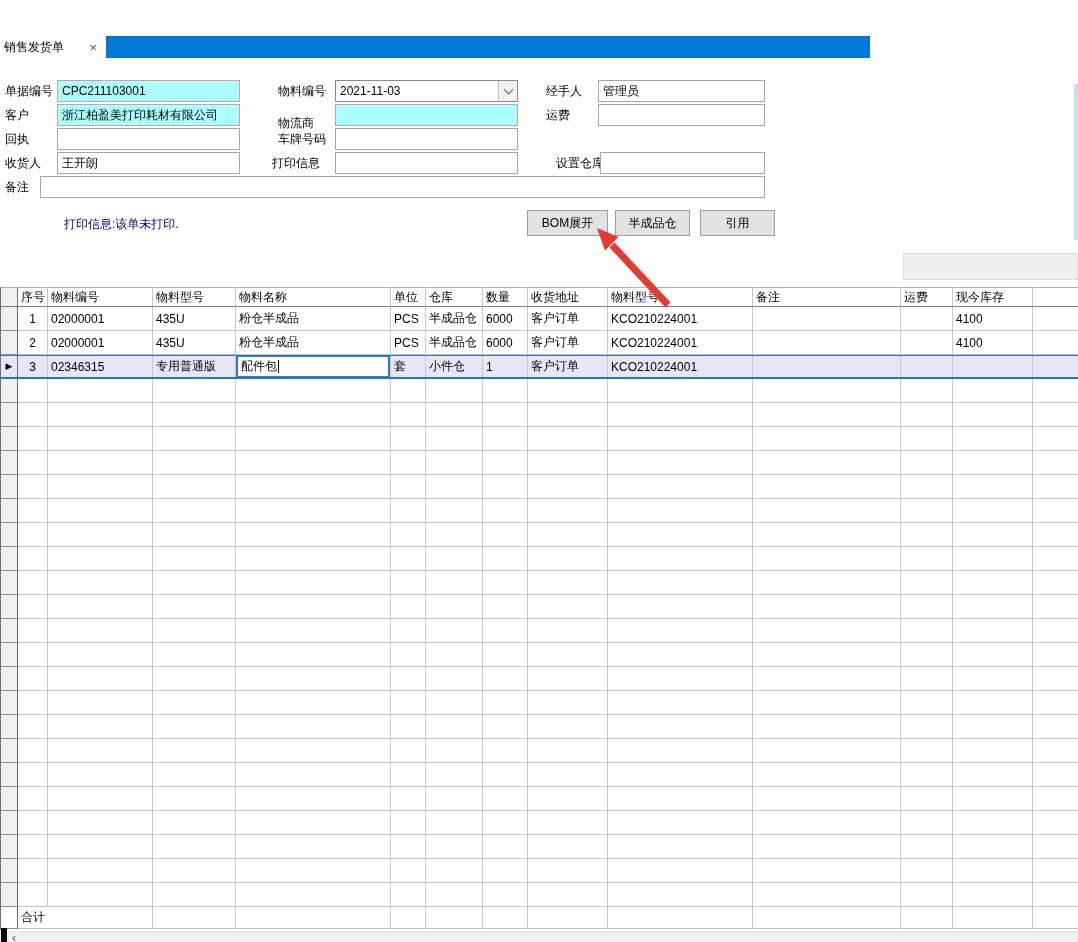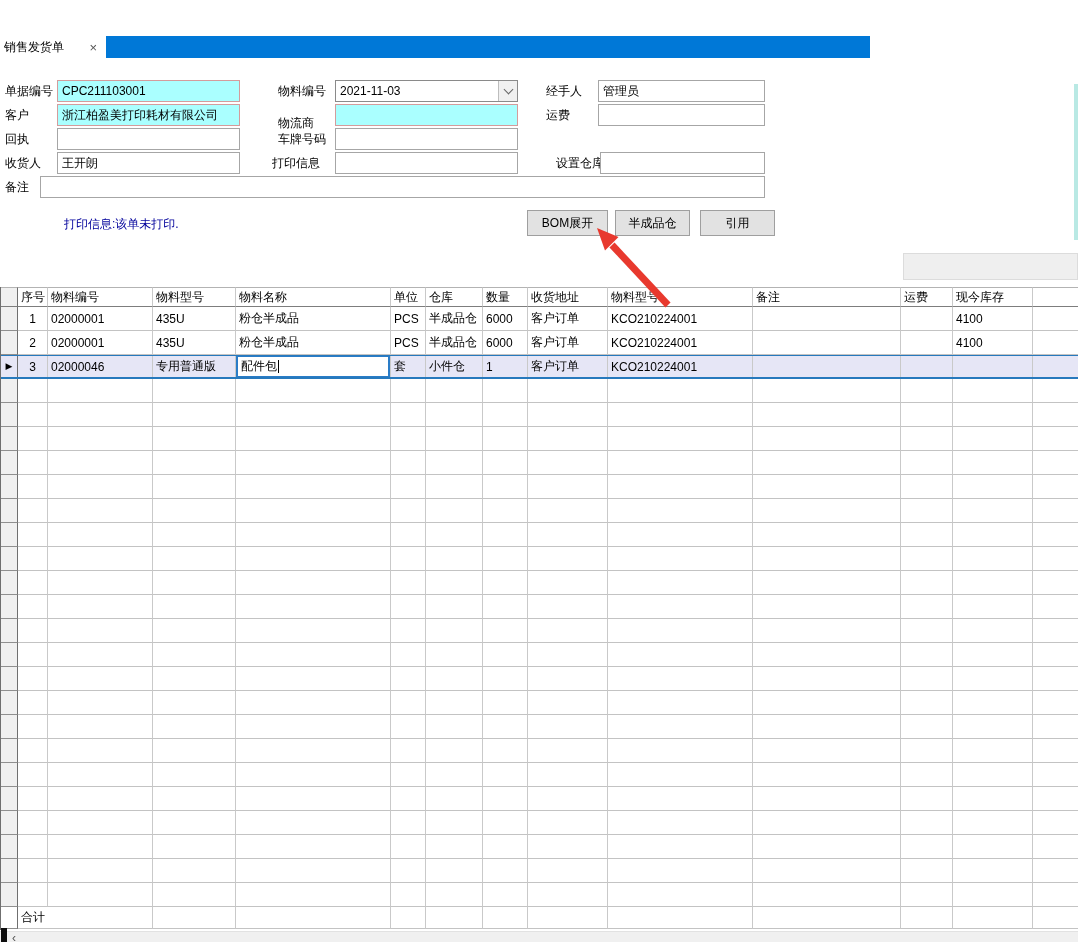--- a/index.html
+++ b/index.html
@@ -168,21 +168,21 @@
         <div class="cell " style="width: 148px;"></div>
         <div class="cell " style="width: 52px;"></div>
         <div class="cell " style="width: 80px;">4100</div>
         <div class="cell " style="width: 146px;"></div>
       </div>
       <div class="grow sel">
         <div class="cell gutter" style="width: 17px;">
           <span class="row-ind">▶</span>
         </div>
         <div class="cell c-seq " style="width: 30px;">3</div>
-        <div class="cell " style="width: 105px;">02000046</div>
+        <div class="cell " style="width: 105px;">02346315</div>
         <div class="cell " style="width: 83px;">专用普通版</div>
         <div class="cell editcell" style="width: 155px;">
           <div class="editbox">
             <span>配件包</span>
             <span class="caret"></span>
           </div>
         </div>
         <div class="cell " style="width: 35px;">套</div>
         <div class="cell " style="width: 57px;">小件仓</div>
         <div class="cell " style="width: 45px;">1</div>

